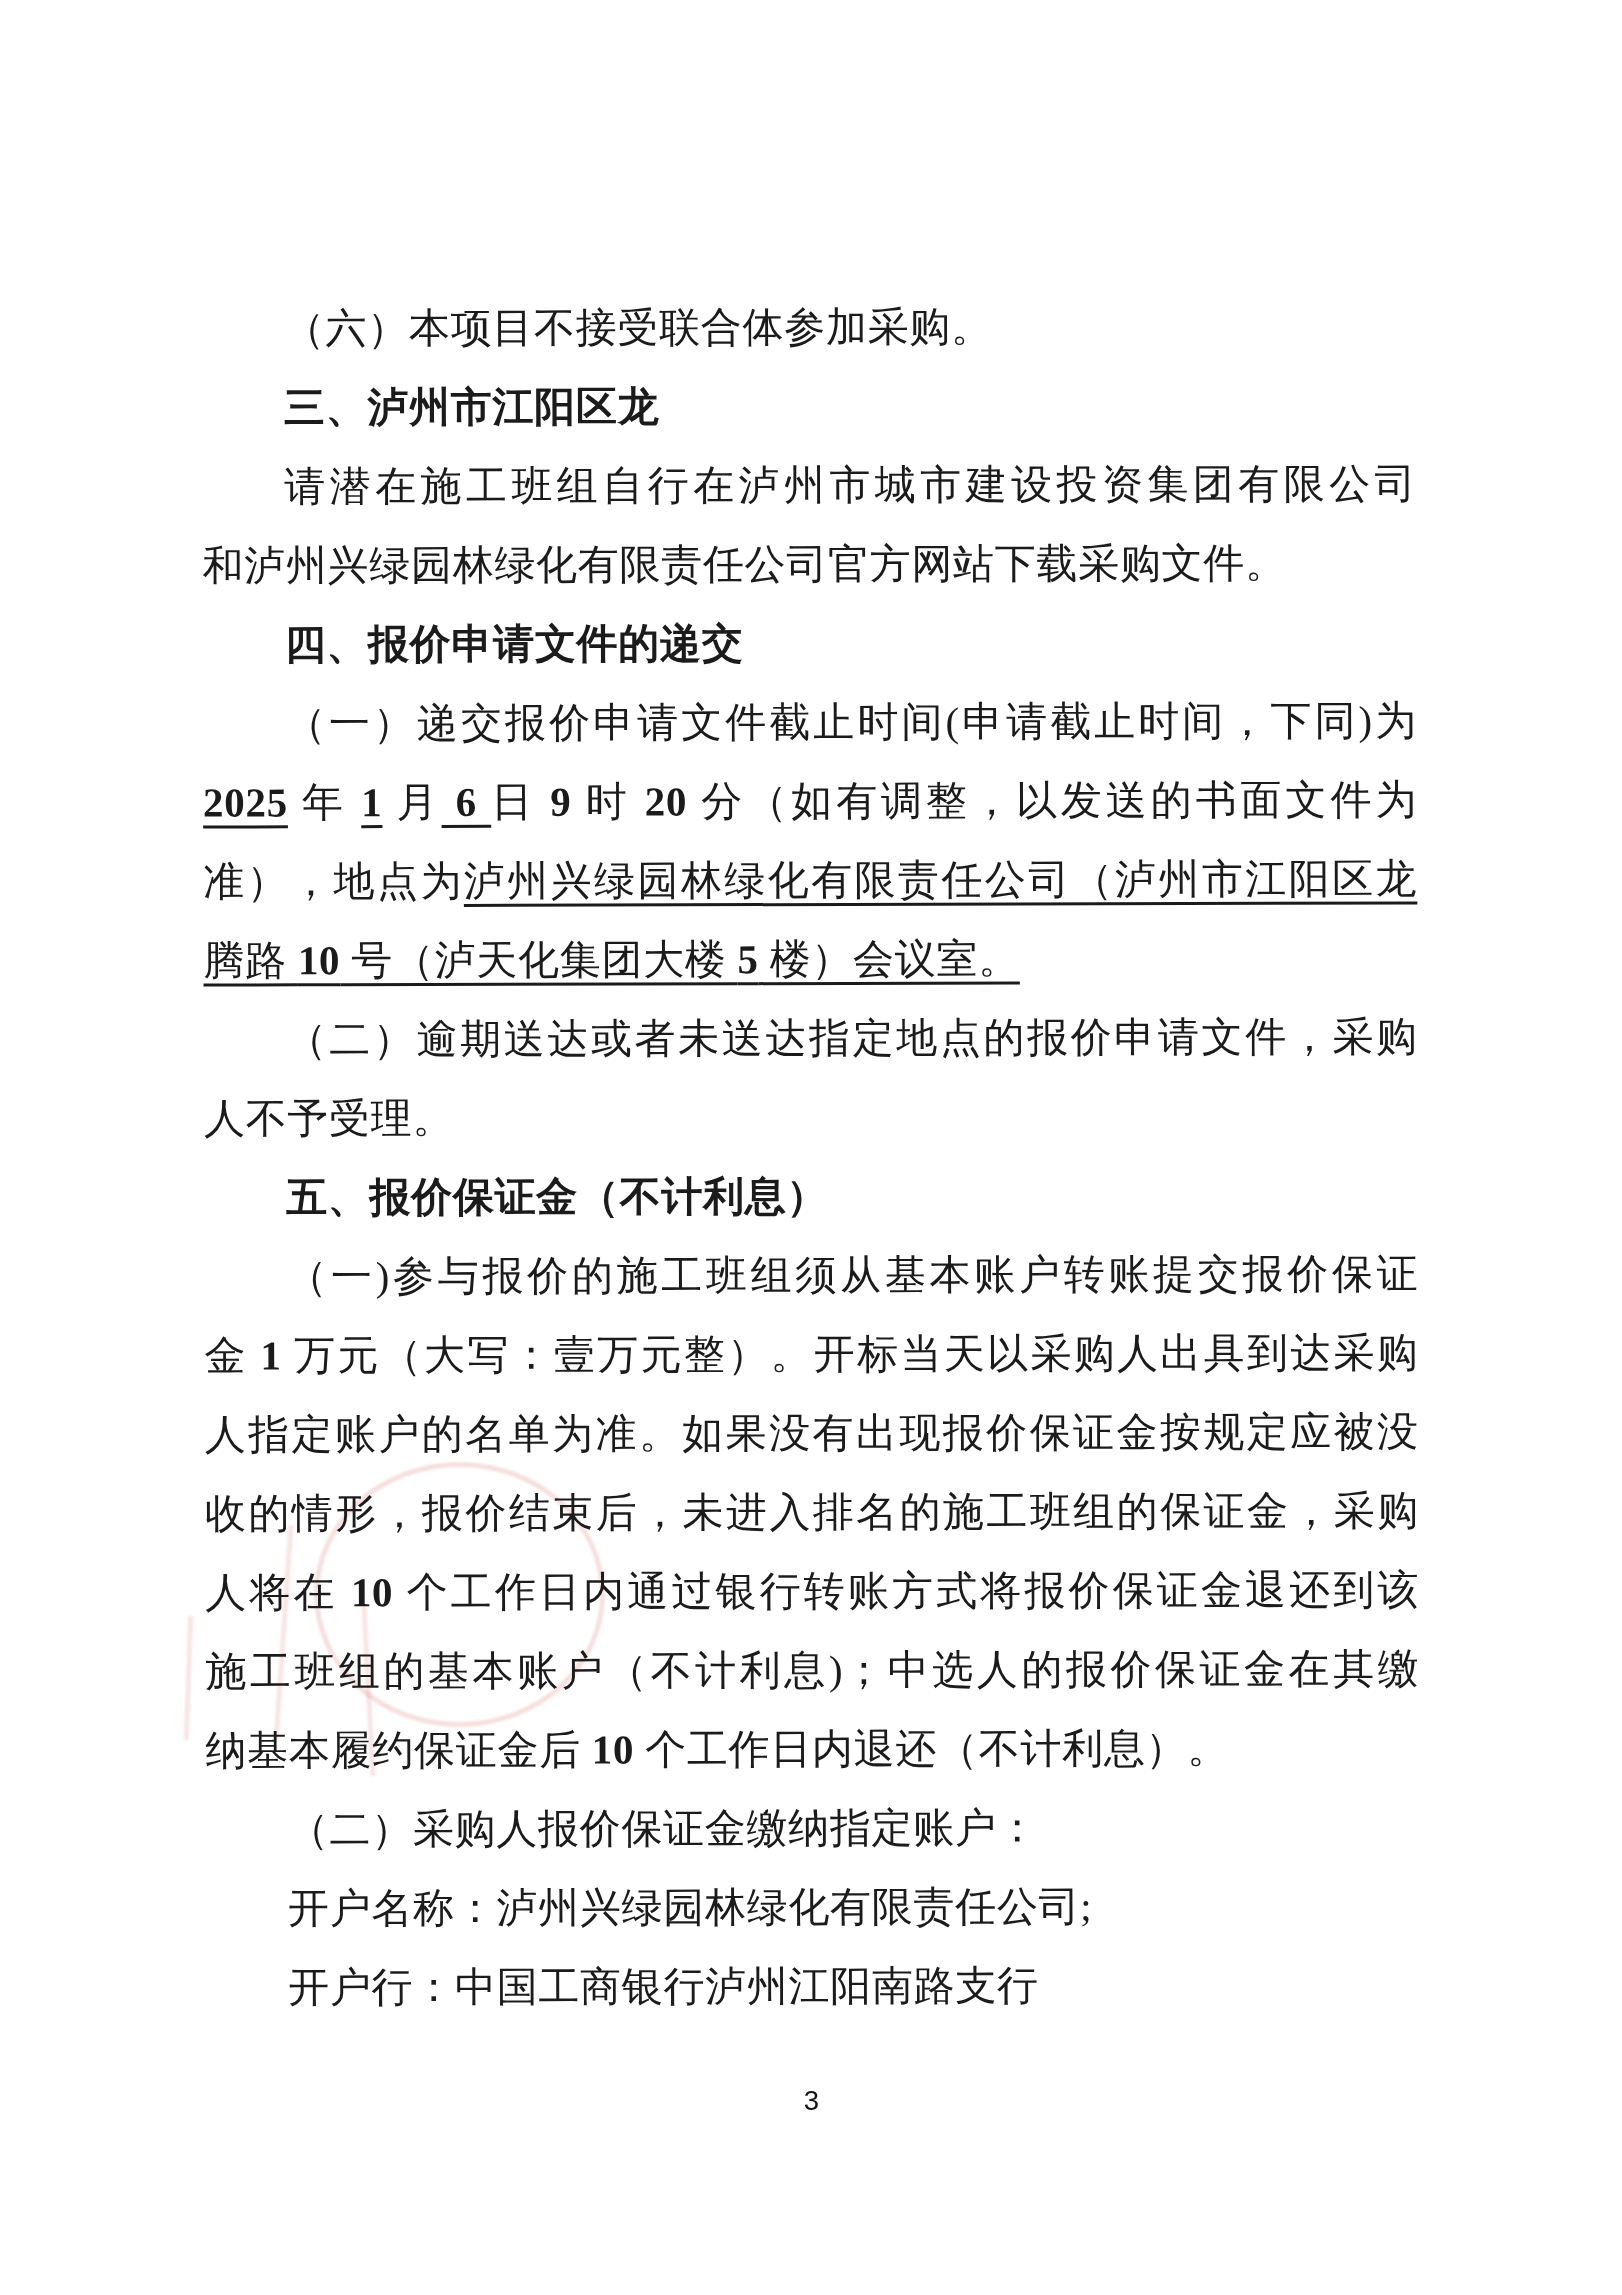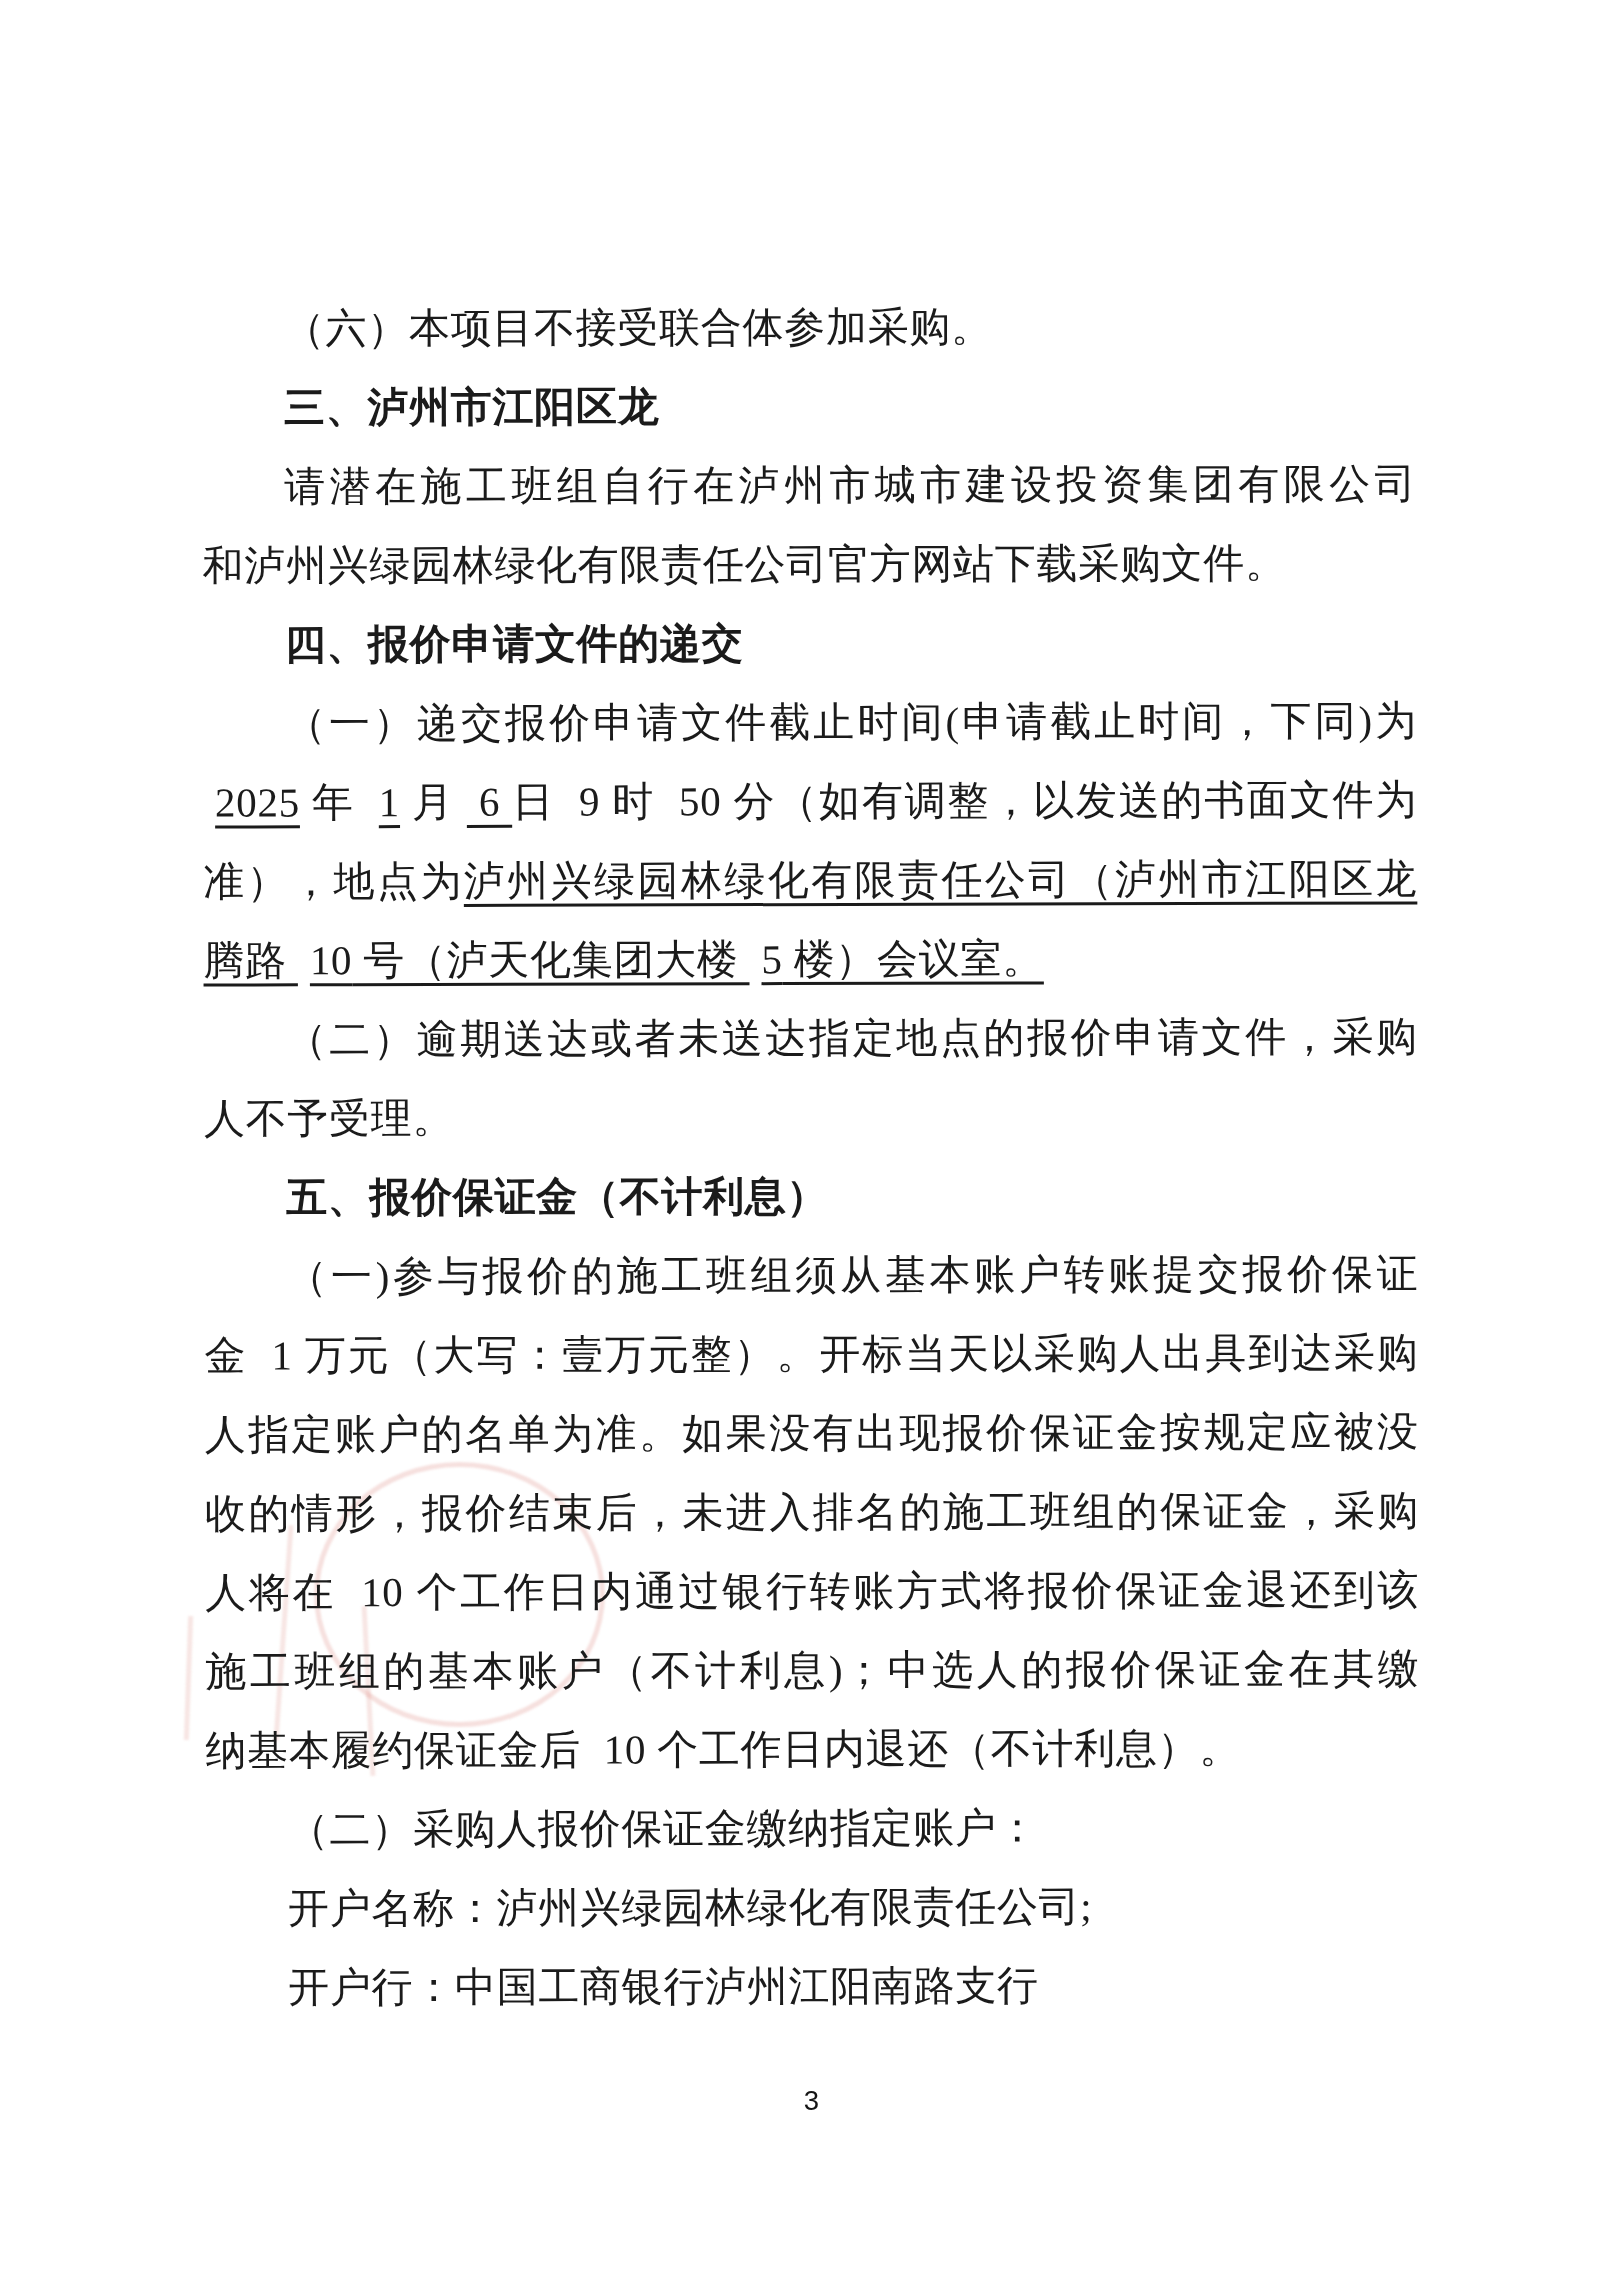--- a/index.html
+++ b/index.html
@@ -36,21 +36,21 @@
     font-family: "Liberation Sans", "DejaVu Sans", sans-serif;
     font-weight: 700;
     font-size: 41px;
   }
   .line.p-first, .line.heading { text-indent: 82px; }
   .line span.u {
     text-decoration: underline;
     text-decoration-thickness: 2.6px;
     text-underline-offset: 9.2px;
   }
-  .line span.b { font-weight: 400; margin-left: 12px; }
+  .line span.b { font-weight: 700; }
   .page-number {
     position: absolute;
     left: 792px;
     top: 2085px;
     width: 39px;
     text-align: center;
     font-size: 27.5px;
     font-family: "Liberation Sans", "DejaVu Sans", sans-serif;
     color: #141414;
   }
@@ -87,21 +87,21 @@
   <div class="stamp-streak s2"></div>
   <div class="stamp-streak s3"></div>
 
   <div class="doc-content">
       <div class="line p-first"><span>（六）本项目不接受联合体参加采购。</span></div>
       <div class="line heading"><span>三、泸州市江阳区龙</span></div>
       <div class="line p-first fill"><span>请潜在施工班组自行在泸州市城市建设投资集团有限公司</span></div>
       <div class="line p-cont"><span>和泸州兴绿园林绿化有限责任公司官方网站下载采购文件。</span></div>
       <div class="line heading"><span>四、报价申请文件的递交</span></div>
       <div class="line p-first fill"><span>（一）递交报价申请文件截止时间(申请截止时间，下同)为</span></div>
-      <div class="line p-cont fill"><span class="u b">2025</span><span> 年 </span><span class="u b">1</span><span> 月</span><span class="u b"> 6 </span><span>日 </span><span class="b">9</span><span> 时 </span><span class="b">50</span><span> 分（如有调整，以发送的书面文件为</span></div>
+      <div class="line p-cont fill"><span class="u b">2025</span><span> 年 </span><span class="u b">1</span><span> 月</span><span class="u b"> 6 </span><span>日 </span><span class="b">9</span><span> 时 </span><span class="b">20</span><span> 分（如有调整，以发送的书面文件为</span></div>
       <div class="line p-cont fill"><span>准），地点为</span><span class="u">泸州兴绿园林绿化有限责任公司（泸州市江阳区龙</span></div>
       <div class="line p-cont"><span class="u">腾路 </span><span class="u b">10</span><span class="u"> 号（泸天化集团大楼 </span><span class="u b">5</span><span class="u"> 楼）会议室。</span></div>
       <div class="line p-first fill"><span>（二）逾期送达或者未送达指定地点的报价申请文件，采购</span></div>
       <div class="line p-cont"><span>人不予受理。</span></div>
       <div class="line heading"><span>五、报价保证金（不计利息）</span></div>
       <div class="line p-first fill"><span>（一)参与报价的施工班组须从基本账户转账提交报价保证</span></div>
       <div class="line p-cont fill"><span>金 </span><span class="b">1</span><span> 万元（大写：壹万元整）。开标当天以采购人出具到达采购</span></div>
       <div class="line p-cont fill"><span>人指定账户的名单为准。如果没有出现报价保证金按规定应被没</span></div>
       <div class="line p-cont fill"><span>收的情形，报价结束后，未进入排名的施工班组的保证金，采购</span></div>
       <div class="line p-cont fill"><span>人将在 </span><span class="b">10</span><span> 个工作日内通过银行转账方式将报价保证金退还到该</span></div>

